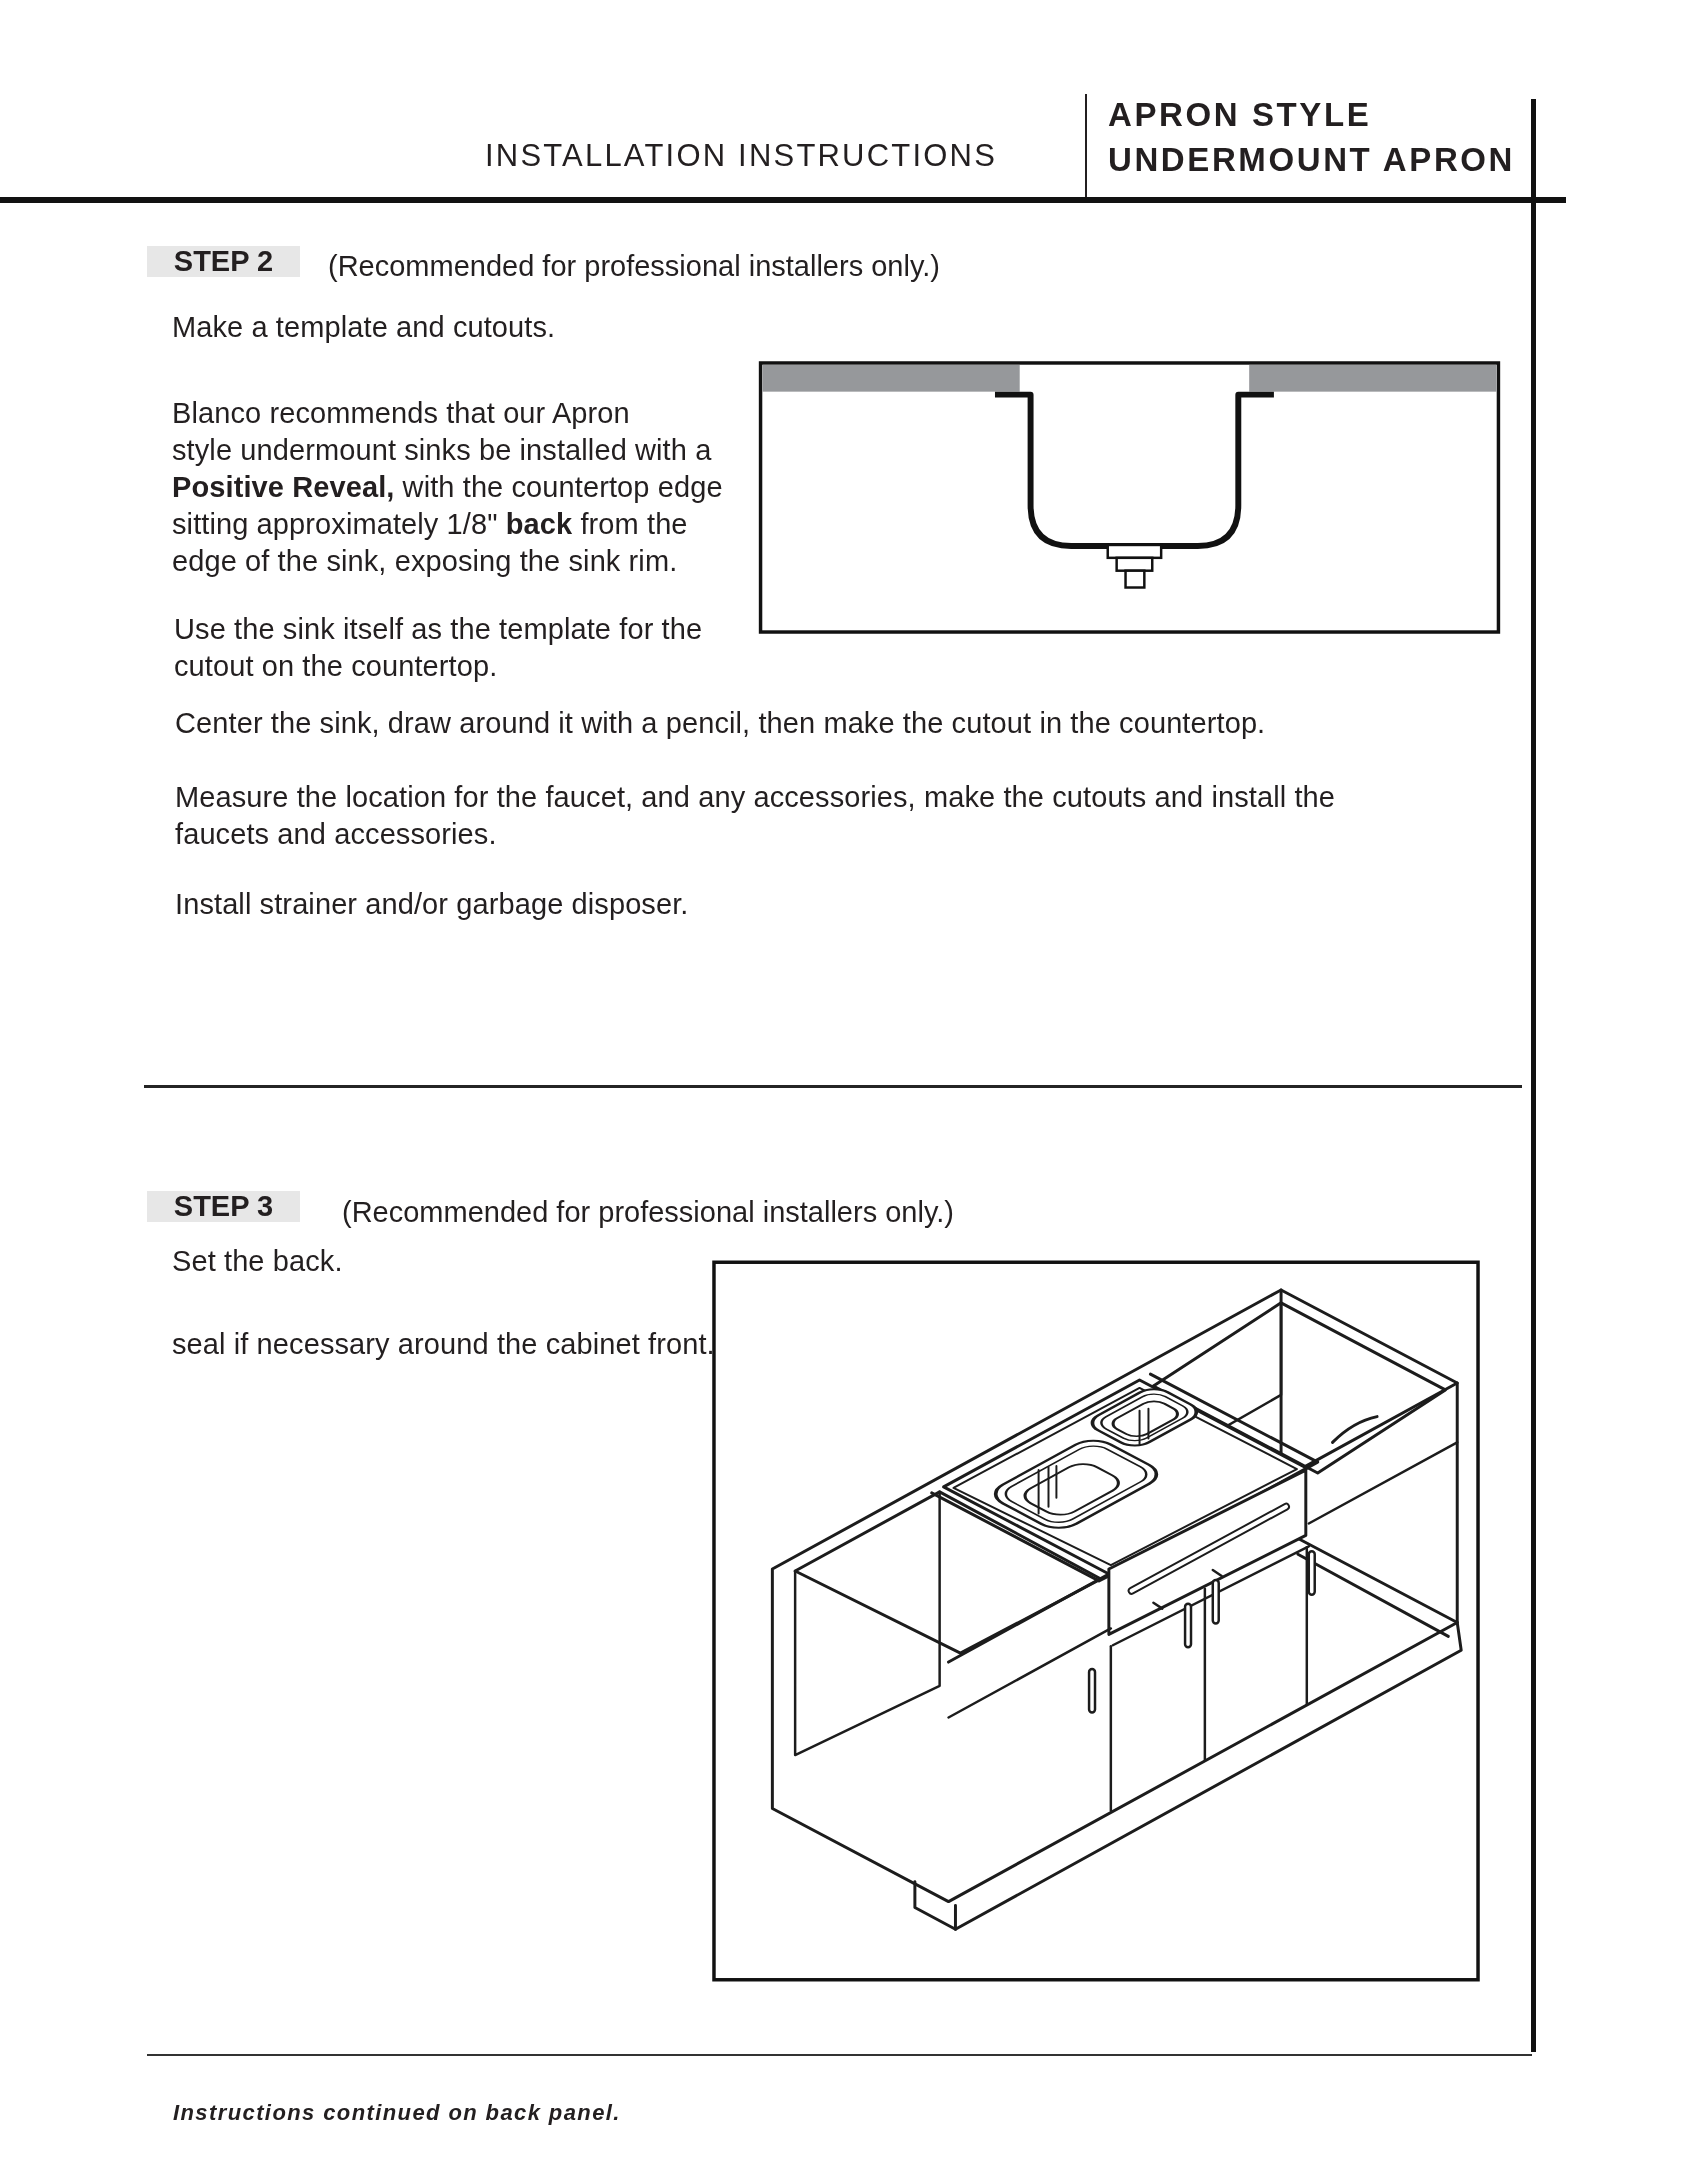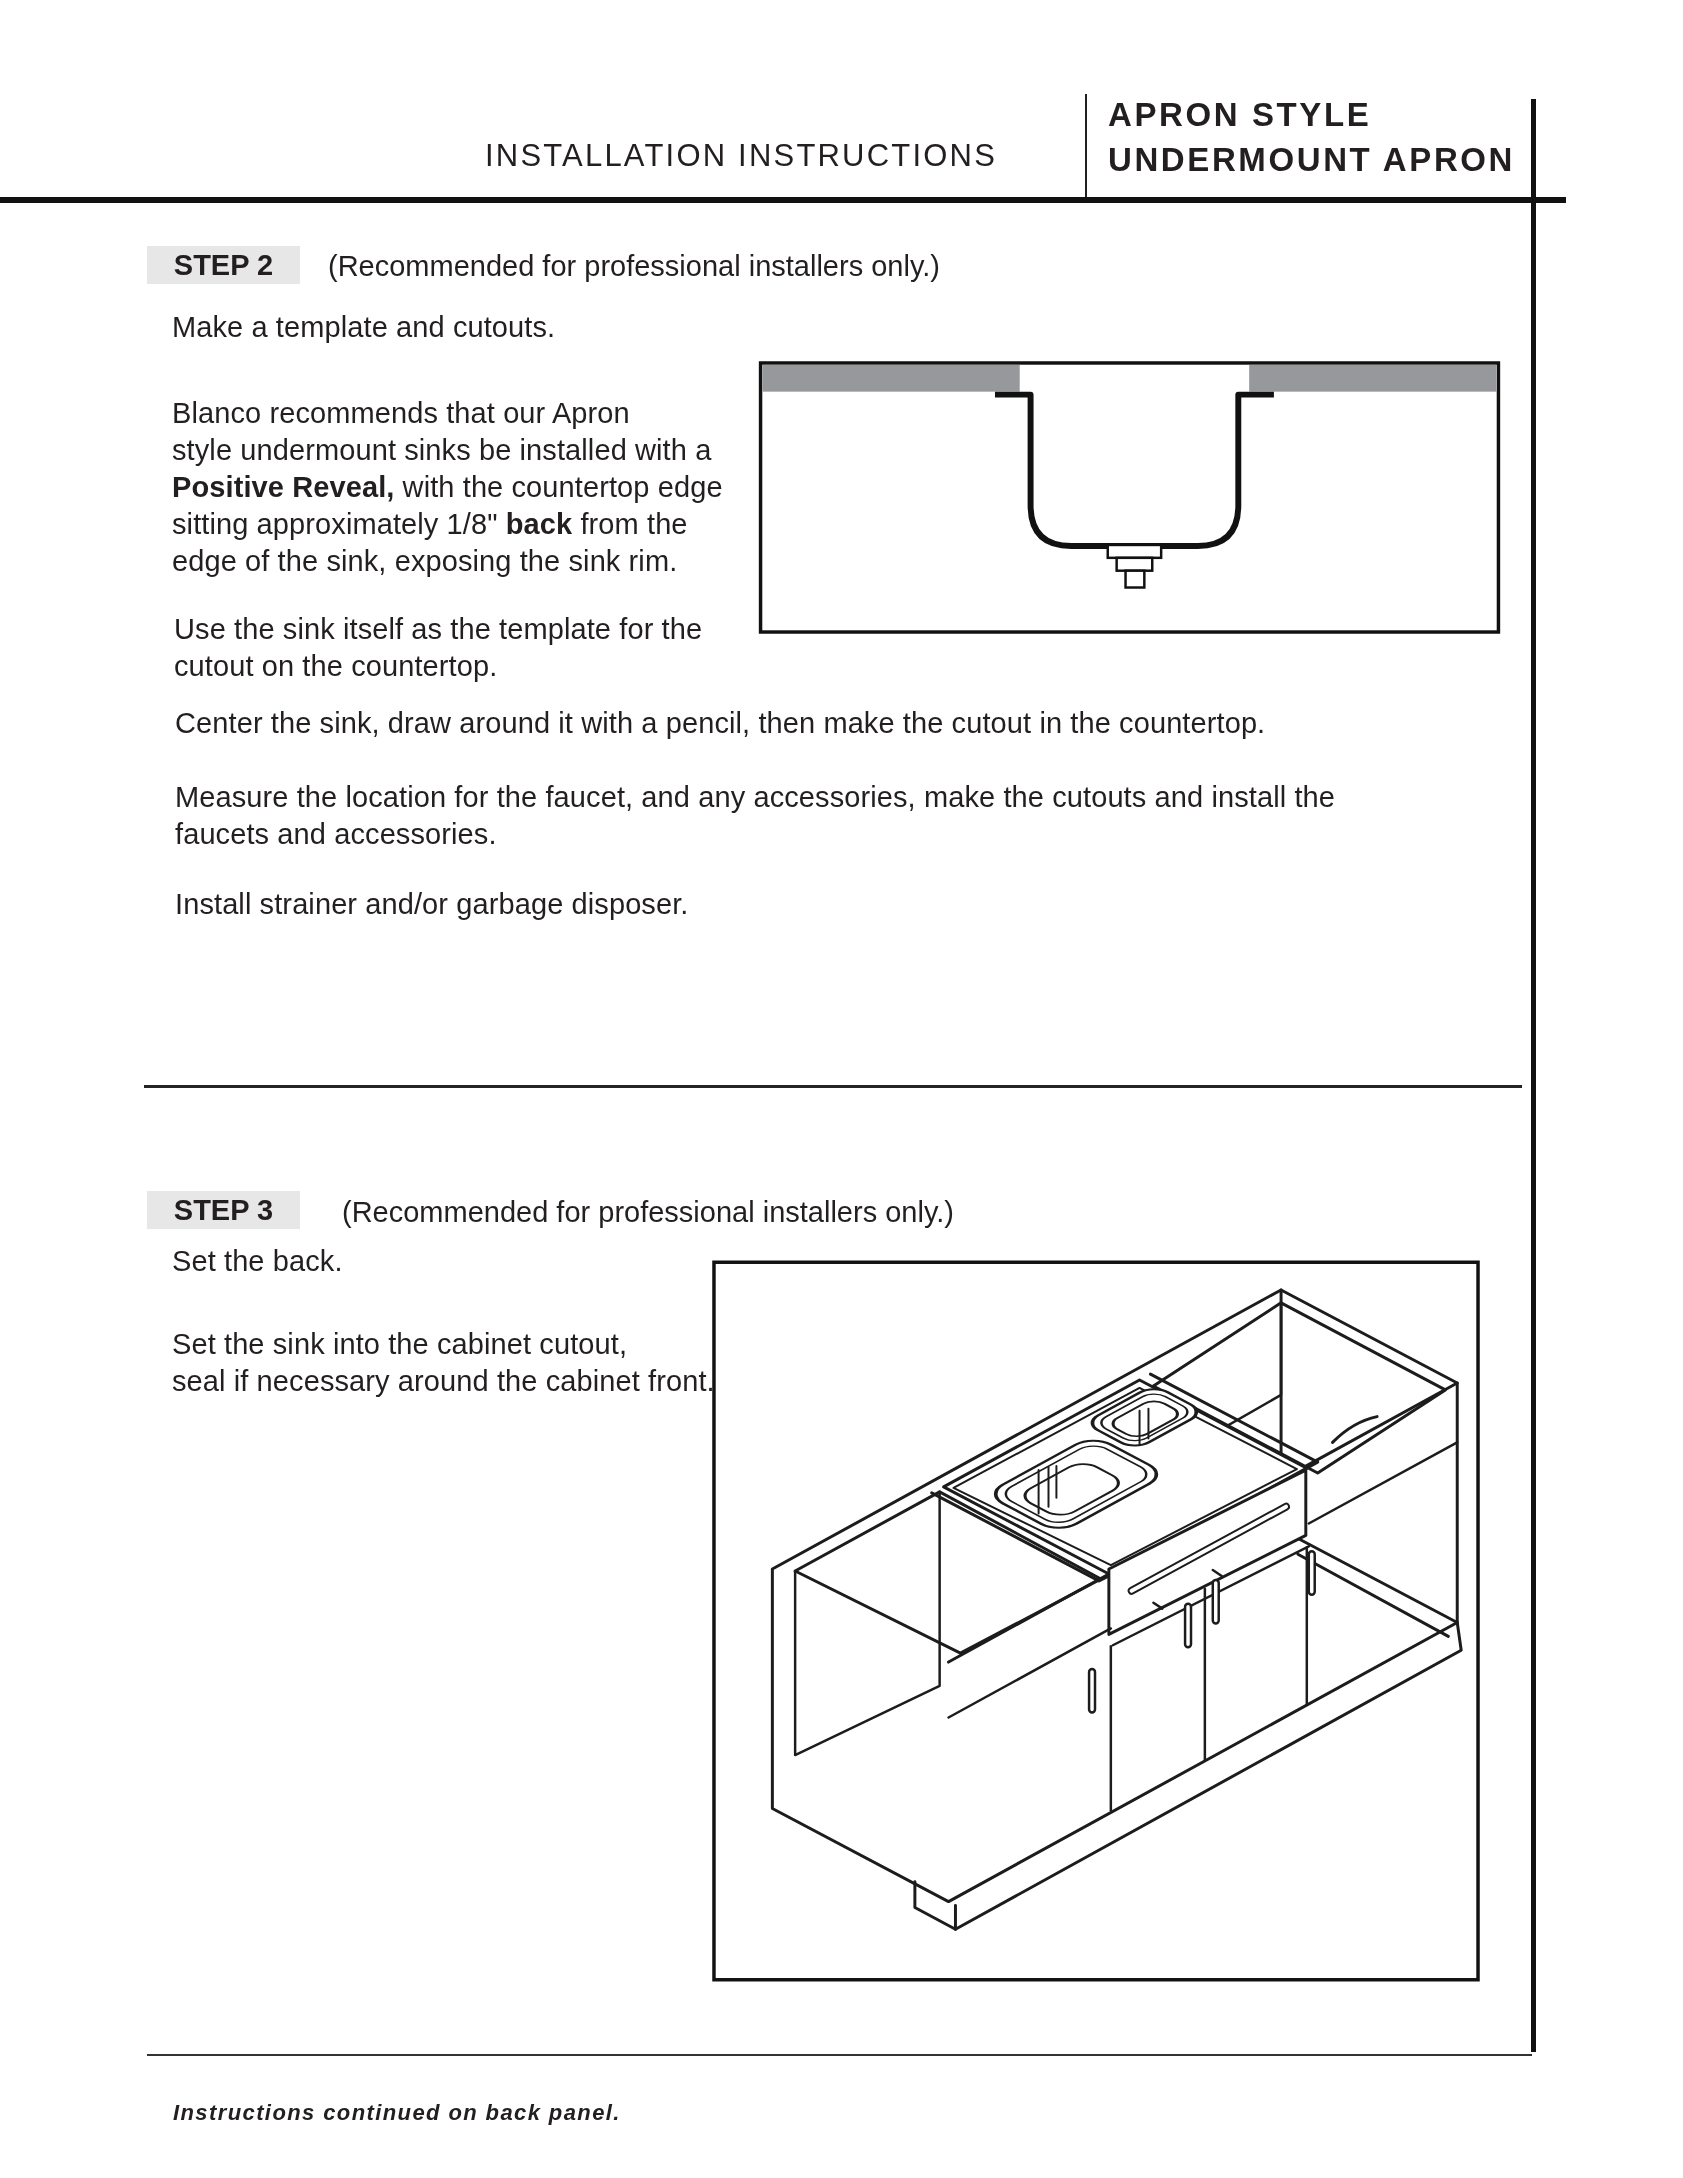--- a/index.html
+++ b/index.html
@@ -35,21 +35,21 @@
     font-size:33px;font-weight:bold;letter-spacing:2.6px;white-space:nowrap;
   }
   .header-rule{
     left:0;top:197px;width:1566px;height:6px;background:#111111;
   }
   .page-vrule{
     left:1531px;top:99px;width:5px;height:1953px;background:#111111;
   }
   
   .step-badge{
-    width:153px;height:38px;background:#e7e7e7;
+    width:153px;height:31px;background:#e7e7e7;
     display:flex;align-items:center;justify-content:center;
     font-size:29px;font-weight:bold;
   }
   .step2-badge{left:147px;top:246px;}
   .step3-badge{left:147px;top:1191px;}
   .step-note{
     font-size:29px;white-space:nowrap;
   }
   .step2-note{left:328px;top:250px;}
   .step3-note{left:342px;top:1196px;}
@@ -128,21 +128,20 @@
   <div class="abs body-text t-para5">Install strainer and/or garbage disposer.</div>
 
   <div class="abs section-divider"></div>
 
   <div class="abs step-badge step3-badge">STEP 3</div>
   <div class="abs step-note step3-note">(Recommended for professional installers only.)</div>
 
   <div class="abs body-text t-set">Set the back.</div>
 
   <div class="abs body-text t-setpara">
-    <div>Set the sink into the cabinet cutout,</div>
     <div>seal if necessary around the cabinet front.</div>
   </div>
 
   <svg class="abs diagram2" width="768" height="722" viewBox="0 0 776 729">
     <rect x="2" y="2" width="772" height="725" fill="#ffffff" stroke="#111111" stroke-width="3.5"></rect>
 
     <g stroke="#1c1c1c" stroke-width="3" fill="none" stroke-linejoin="round" stroke-linecap="round">
 
       <path d="M61,312 L575,30 L753,124 L753,366 L239,648 L61,554 Z" fill="#ffffff"></path>
 

